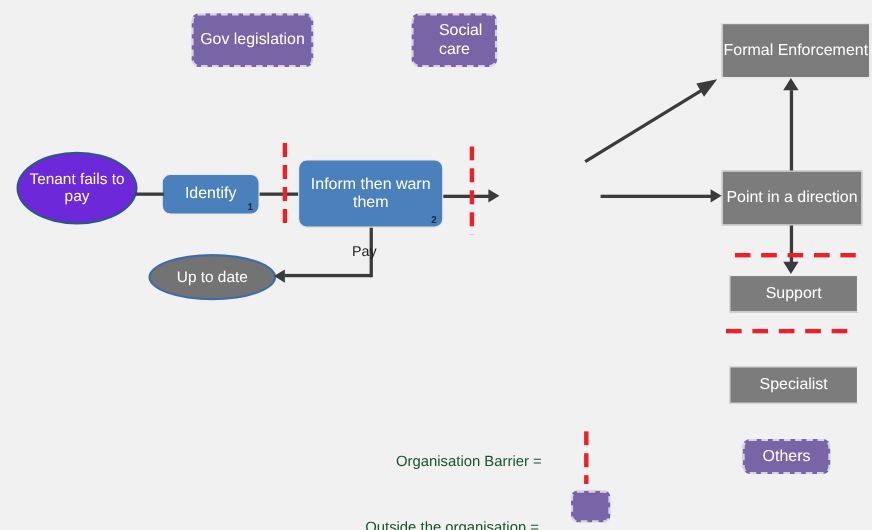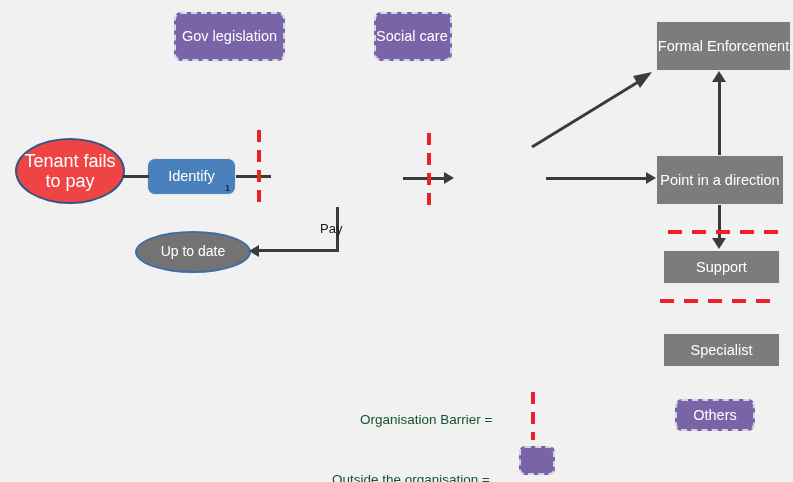--- a/index.html
+++ b/index.html
@@ -23,24 +23,24 @@
     display: flex;
     align-items: center;
     justify-content: center;
     text-align: center;
     color: #ffffff;
     line-height: 1.12;
   }
 
   
   .ellipse-start {
-    background: #ef4444;
+    background: #6d28d9;
     border: 2px solid #2e5687;
     border-radius: 50%;
-    font-size: 18px;
+    font-size: 14px;
   }
 
   
   .ellipse-blue {
     background: #737373;
     border: 2px solid #3b6ea5;
     border-radius: 50%;
     font-size: 14px;
   }
 
@@ -71,21 +71,21 @@
   
   .purple-box {
     background: #7a64a8;
     border: 2px dashed #d8d2e6;
     border-radius: 7px;
     font-size: 14.5px;
   }
   .purple-box.left-align {
     justify-content: flex-start;
     text-align: left;
-    padding-left: 0;
+    padding-left: 23px;
   }
 
   
   .step-num {
     position: absolute;
     right: 5px;
     bottom: 1px;
     font-size: 9px;
     font-weight: bold;
     color: #1a2a3a;
@@ -191,20 +191,24 @@
 
   <div class="node ellipse-start" style="left:15px; top:138px; width:110px; height:66px;">
     <span>Tenant fails to pay</span>
   </div>
 
   <div class="node proc-round" style="left:147px; top:158px; width:89px; height:37px;">
     <span>Identify</span>
     <span class="step-num">1</span>
   </div>
 
+  <div class="node proc-round" style="left:271px; top:145px; width:132px; height:62px;">
+    <span>Inform then warn them</span>
+    <span class="step-num">2</span>
+  </div>
 
 
   <div class="node ellipse-blue" style="left:135px; top:231px; width:116px; height:42px;">
     <span>Up to date</span>
   </div>
 
   <div class="node gray-box" style="left:656px; top:21px; width:135px; height:50px;">
     <span>Formal Enforcement</span>
   </div>
 

